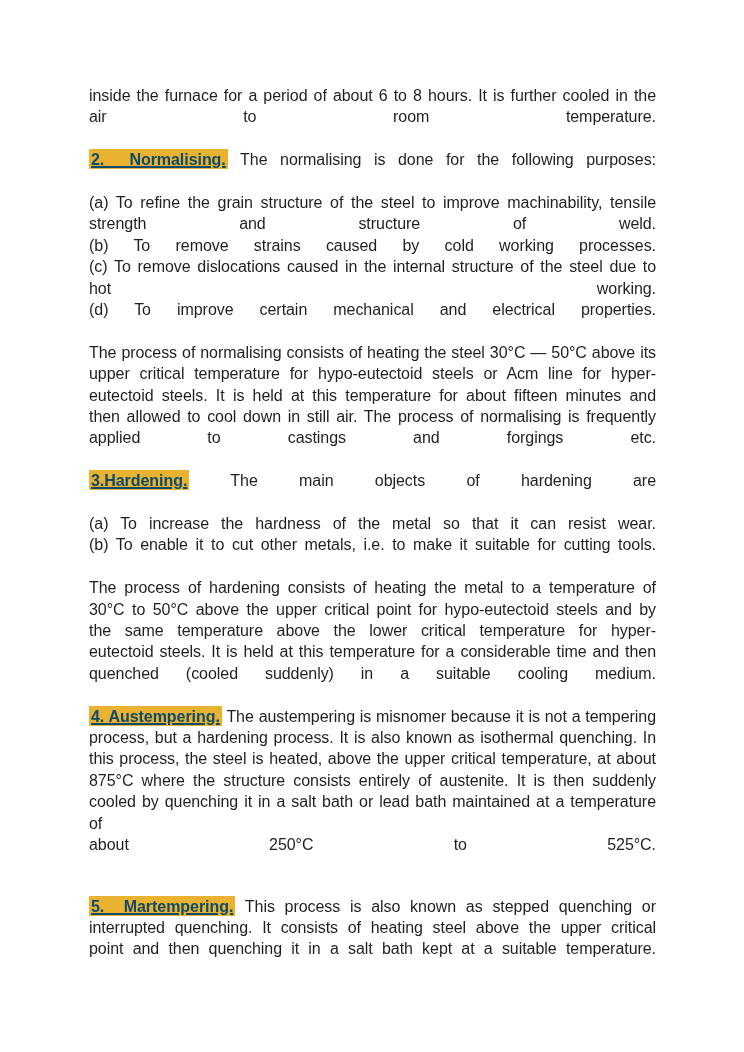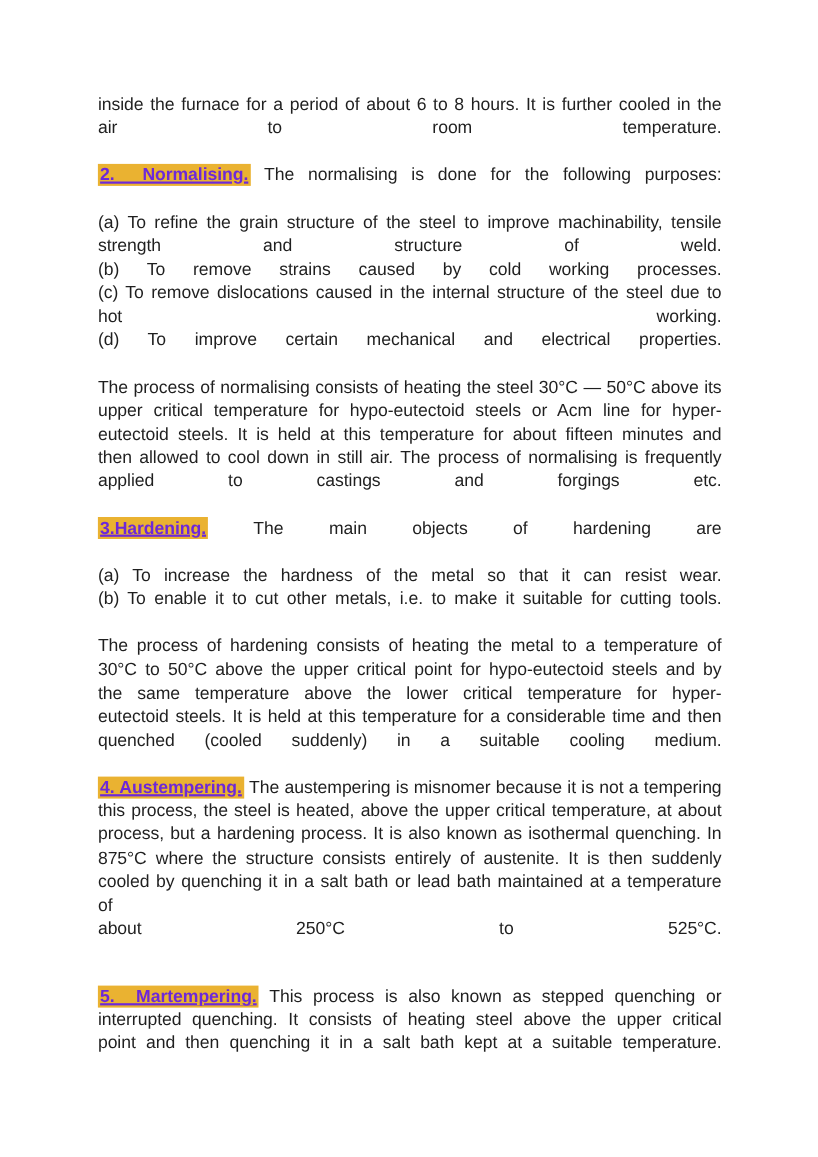--- a/index.html
+++ b/index.html
@@ -33,21 +33,21 @@
     margin: 0 0 21.4px 0;
   }
   .para:last-child { margin-bottom: 0; margin-top: 40px; }
   .line {
     text-align: justify;
     text-align-last: justify;
     min-height: 21.4px;
   }
   .hl {
     background: var(--hl-color, #EAB231);
-    color: #6d28d9;
+    color: #0c4a6e;
     font-weight: bold;
     text-decoration: underline;
     text-decoration-thickness: 1.5px;
     white-space: pre;
     padding: 2px 2px 1px 2px;
   }
 </style>
 </head>
 <body style="background: rgb(255, 255, 255); color: rgb(31, 31, 31);">
 
@@ -84,22 +84,22 @@
       </div>
       <div class="para">
         <div class="line">The process of hardening consists of heating the metal to a temperature of</div>
         <div class="line">30°C to 50°C above the upper critical point for hypo-eutectoid steels and by</div>
         <div class="line">the same temperature above the lower critical temperature for hyper-</div>
         <div class="line">eutectoid steels. It is held at this temperature for a considerable time and then</div>
         <div class="line">quenched (cooled suddenly) in a suitable cooling medium.</div>
       </div>
       <div class="para">
         <div class="line"><span class="hl">4. Austempering.</span> <span> The austempering is misnomer because it is not a tempering</span></div>
+        <div class="line">process, but a hardening process. It is also known as isothermal quenching. In</div>
         <div class="line">this process, the steel is heated, above the upper critical temperature, at about</div>
-        <div class="line">process, but a hardening process. It is also known as isothermal quenching. In</div>
         <div class="line">875°C where the structure consists entirely of austenite. It is then suddenly</div>
         <div class="line">cooled by quenching it in a salt bath or lead bath maintained at a temperature</div>
         <div class="line">of</div>
         <div class="line">about 250°C to 525°C.</div>
       </div>
       <div class="para">
         <div class="line"><span class="hl">5.  Martempering.</span> <span> This process is also known as stepped quenching or</span></div>
         <div class="line">interrupted quenching. It consists of heating steel above the upper critical</div>
         <div class="line">point and then quenching it in a salt bath kept at a suitable temperature.</div>
       </div>

